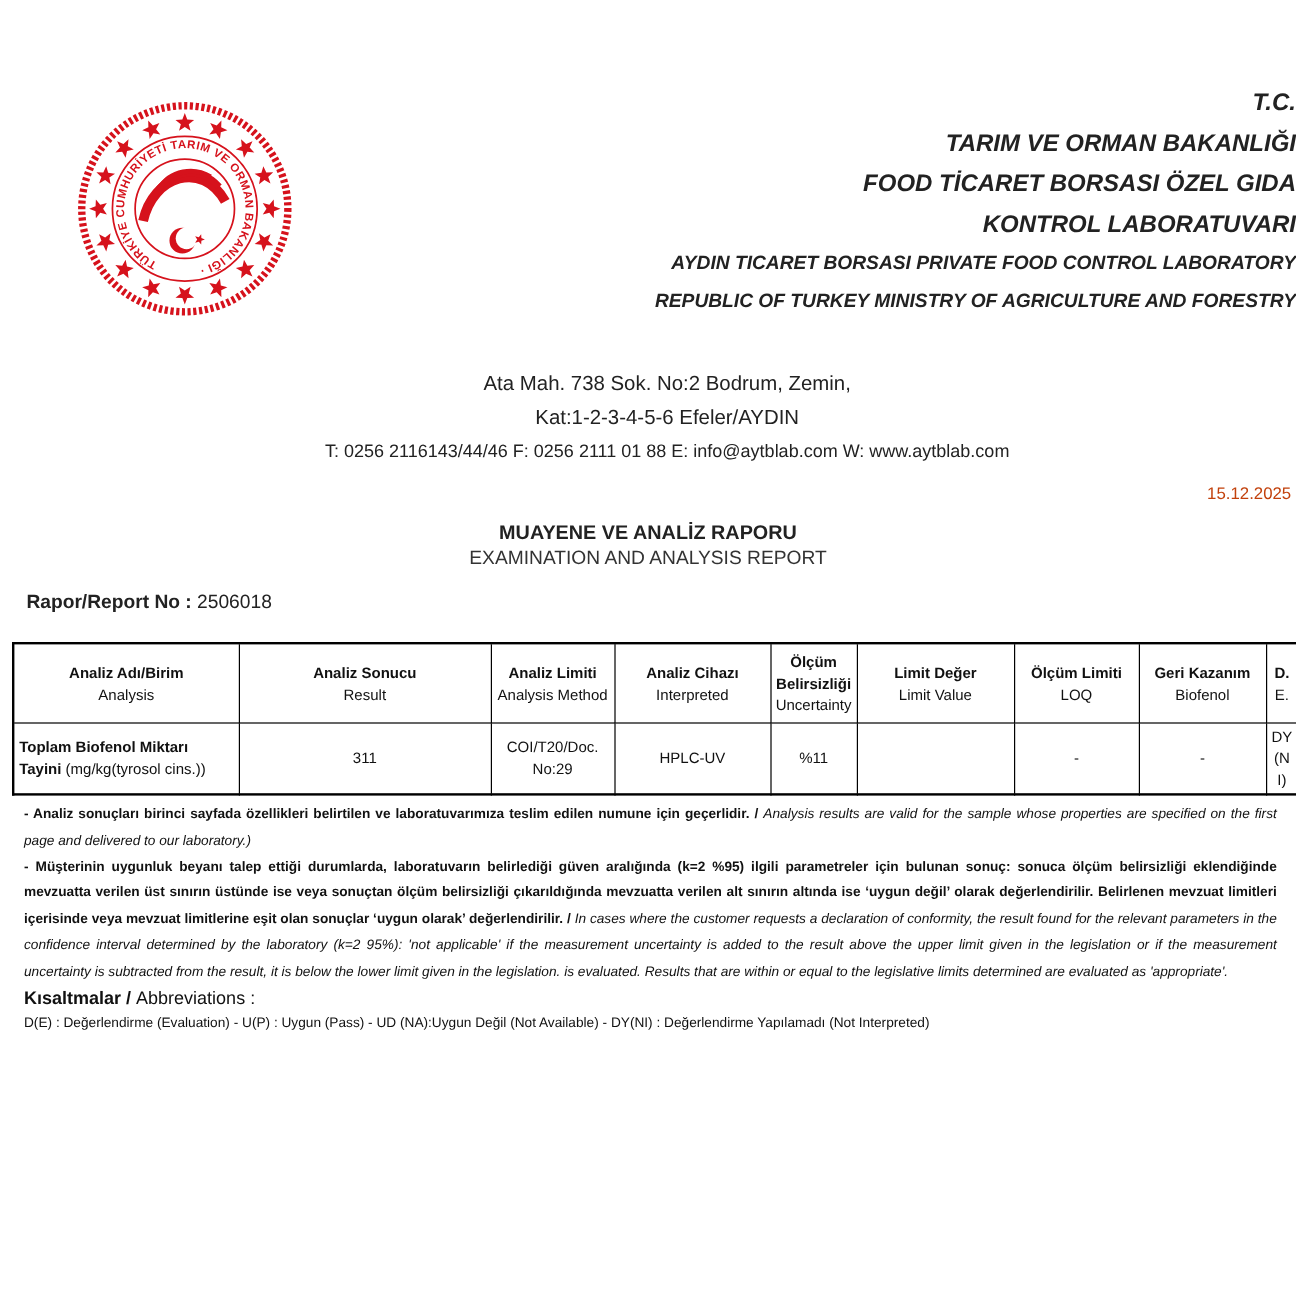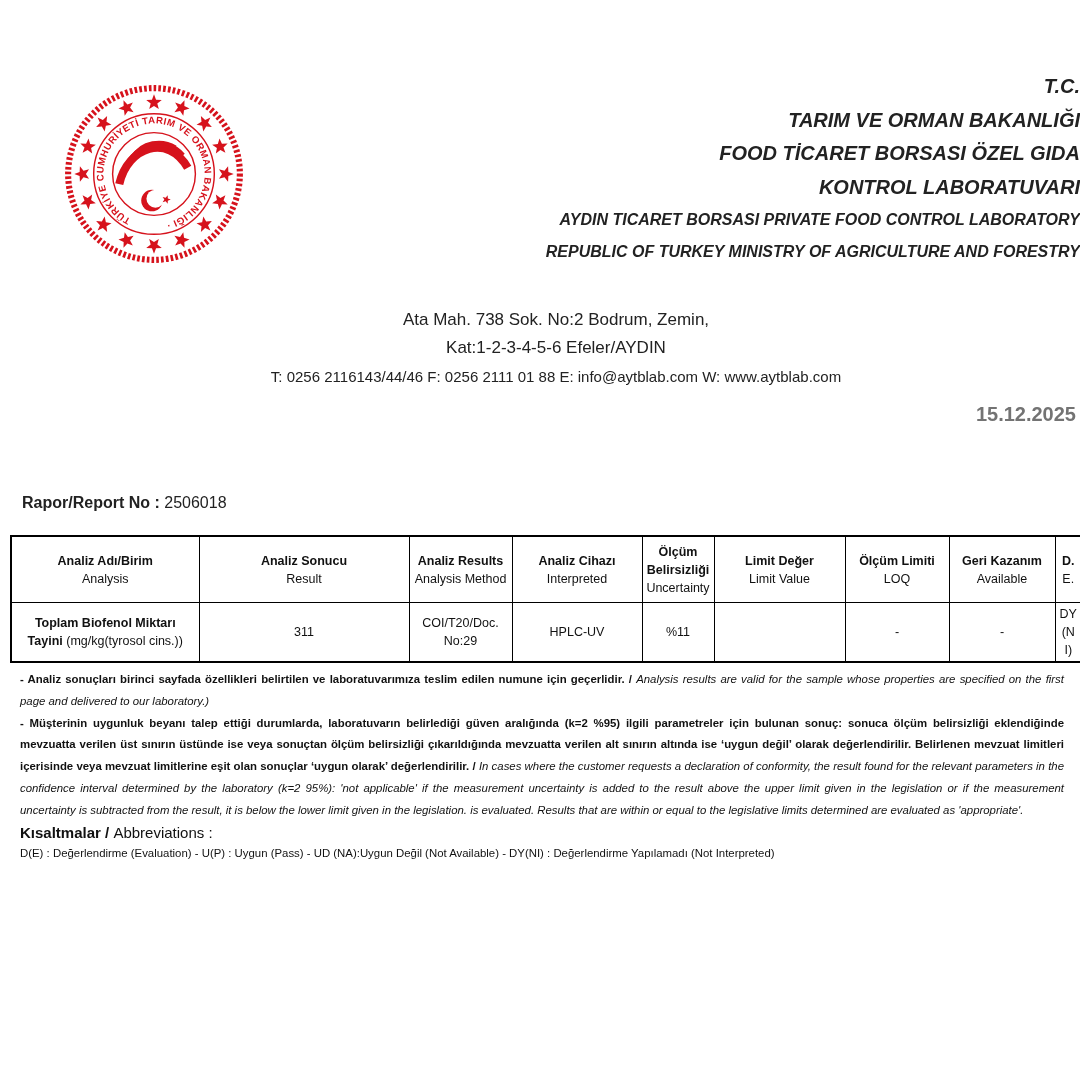--- a/index.html
+++ b/index.html
@@ -11,40 +11,40 @@
   .logo{position:absolute;left:62px;top:82px;width:184px;height:184px;}
   
   .org-header{position:absolute;left:0;right:0;top:70px;padding-left:52px;text-align:right;font-style:italic;}
   .org-line-tr{font-size:20px;font-weight:bold;line-height:33.5px;color:#222;}
   .org-line-en{font-size:16px;font-weight:bold;line-height:32px;color:#222;}
   
   .address{position:absolute;left:0;right:16px;top:306px;text-align:center;margin-left:48px;}
   .address-line{font-size:17px;line-height:28px;color:#222;}
   .contact-line{font-size:15px;line-height:26px;margin-top:2px;color:#222;}
   
-  .report-date{position:absolute;top:403px;right:4px;font-size:20px;font-weight:bold;color:#737373;}
+  .report-date{position:absolute;top:403px;right:4px;font-size:14px;font-weight:normal;color:#c2410c;}
   .report-titles{position:absolute;left:0;right:0;top:433px;text-align:center;}
   .report-title-tr{font-size:16.5px;font-weight:bold;line-height:22px;color:#222;}
   .report-title-en{font-size:16px;font-weight:normal;line-height:22px;color:#333;}
   
   .report-no{position:absolute;left:22px;top:494px;font-size:16px;color:#222;text-align:center;}
   .report-no .lbl{font-weight:bold;}
   .report-no .val{font-weight:normal;}
   
   .analysis-table{
     position:absolute;left:10px;top:535px;width:1060px;
     border-collapse:collapse;table-layout:fixed;
     border:2px solid #000;
   }
   .analysis-table th,.analysis-table td{border:1.5px solid #000;overflow:hidden;}
   .analysis-table th{height:61px;padding:2px 1px;text-align:center;vertical-align:middle;}
   .th-tr{display:block;font-size:12.5px;font-weight:bold;line-height:18px;color:#111;}
   .th-en{display:block;font-size:12.5px;font-weight:normal;line-height:18px;color:#111;}
   .analysis-table td{height:49px;padding:2px 3px;font-size:12.5px;text-align:center;vertical-align:middle;color:#111;line-height:18px;}
-  .analysis-table td.cell-analysis{text-align:center;padding:2px 4px;}
+  .analysis-table td.cell-analysis{text-align:left;padding:2px 4px;}
   .cell-analysis .bold{font-weight:bold;}
   .cell-eval{font-size:11.5px;padding:2px 1px;word-break:break-all;}
   
   .notes{position:absolute;left:20px;right:16px;top:653px;margin-top:16px;}
   .note{margin:0;font-size:11.4px;line-height:21.8px;text-align:justify;color:#111;}
   .note .tr{font-weight:bold;}
   .note .en{font-style:italic;font-weight:normal;}
   .abbr-title{margin:0;font-size:15px;line-height:21.8px;color:#111;}
   .abbr-title .tr{font-weight:bold;}
   .abbr-line{margin:0;font-size:11.4px;line-height:21.8px;color:#111;}
@@ -112,20 +112,24 @@
   </div>
 
   <div class="address">
     <div class="address-line">Ata Mah. 738 Sok. No:2 Bodrum, Zemin,</div>
     <div class="address-line">Kat:1-2-3-4-5-6 Efeler/AYDIN</div>
     <div class="contact-line">T: 0256 2116143/44/46 F: 0256 2111 01 88 E: info@aytblab.com W: www.aytblab.com</div>
   </div>
 
   <div class="report-date">15.12.2025</div>
 
+  <div class="report-titles">
+    <div class="report-title-tr">MUAYENE VE ANALİZ RAPORU</div>
+    <div class="report-title-en">EXAMINATION AND ANALYSIS REPORT</div>
+  </div>
 
   <div class="report-no">
     <span class="lbl">Rapor/Report No :</span>
     <span class="val">2506018</span>
   </div>
 
   <table class="analysis-table">
     <colgroup>
       <col style="width:188px">
         <col style="width:210px">
@@ -141,42 +145,42 @@
       <tr>
         <th>
           <span class="th-tr">Analiz Adı/Birim</span>
           <span class="th-en">Analysis</span>
         </th>
         <th>
           <span class="th-tr">Analiz Sonucu</span>
           <span class="th-en">Result</span>
         </th>
         <th>
-          <span class="th-tr">Analiz Results</span>
+          <span class="th-tr">Analiz Limiti</span>
           <span class="th-en">Analysis Method</span>
         </th>
         <th>
           <span class="th-tr">Analiz Cihazı</span>
           <span class="th-en">Interpreted</span>
         </th>
         <th>
           <span class="th-tr">Ölçüm Belirsizliği</span>
           <span class="th-en">Uncertainty</span>
         </th>
         <th>
           <span class="th-tr">Limit Değer</span>
           <span class="th-en">Limit Value</span>
         </th>
         <th>
           <span class="th-tr">Ölçüm Limiti</span>
           <span class="th-en">LOQ</span>
         </th>
         <th>
           <span class="th-tr">Geri Kazanım</span>
-          <span class="th-en">Available</span>
+          <span class="th-en">Biofenol</span>
         </th>
         <th>
           <span class="th-tr">D.</span>
           <span class="th-en">E.</span>
         </th>
       </tr>
     </thead>
     <tbody>
       <tr>
         <td class="cell-analysis">

